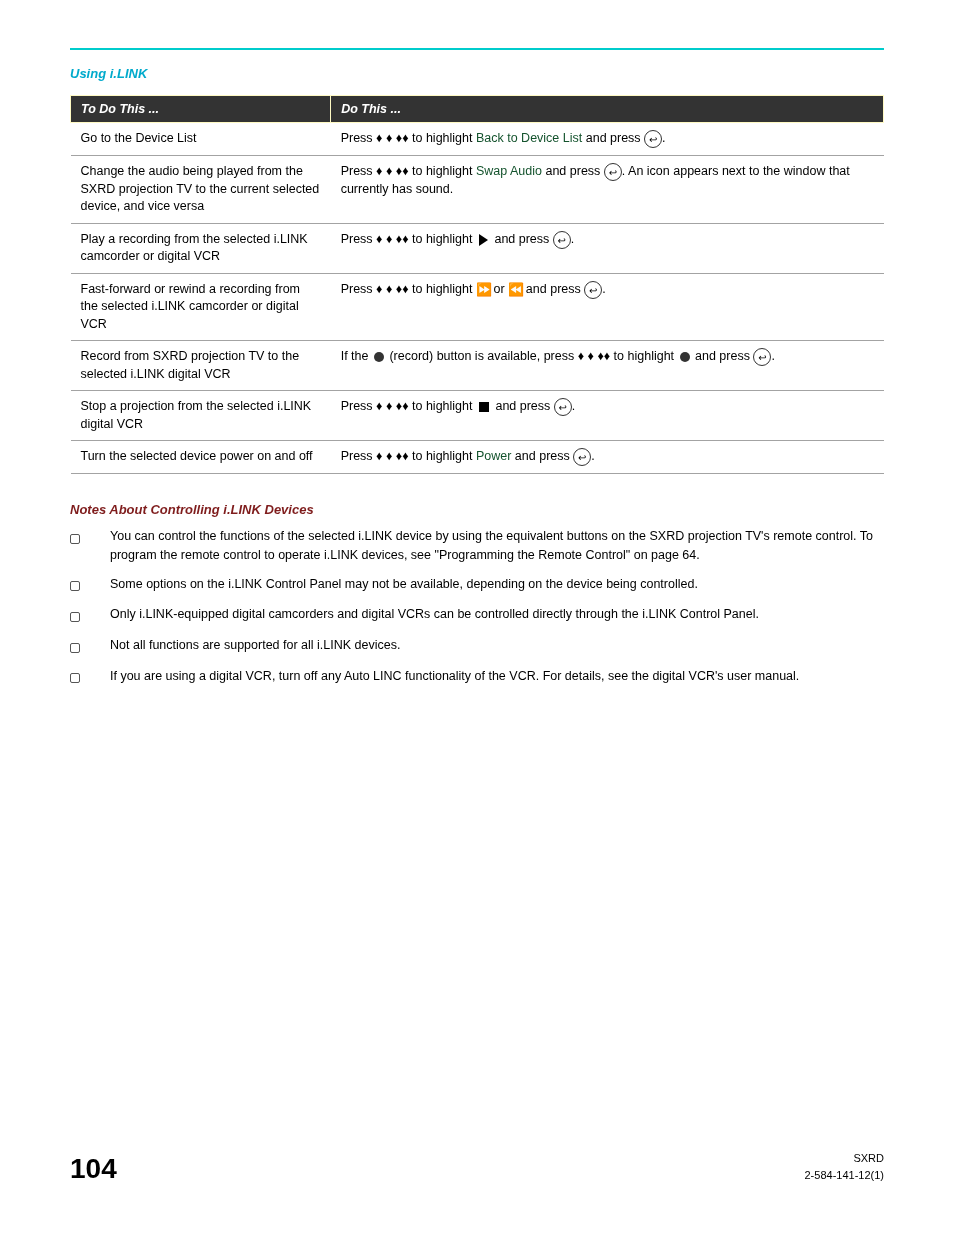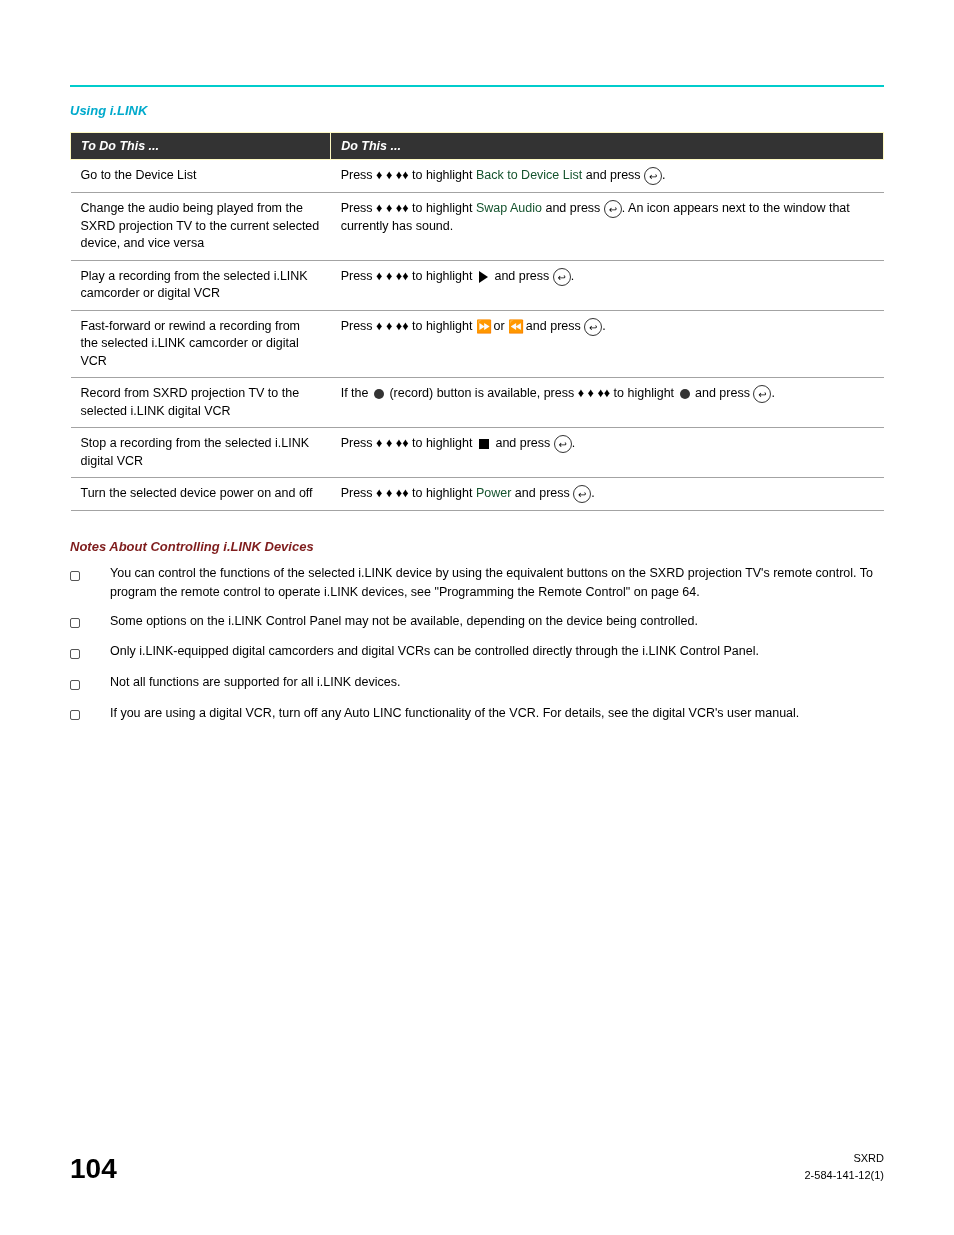--- a/index.html
+++ b/index.html
@@ -6,21 +6,21 @@
     body {
       background: #fff;
       font-family: Arial, Helvetica, sans-serif;
       font-size: 13px;
       color: #000;
       width: 954px;
       min-height: 1235px;
       position: relative;
     }
     .page-container {
-      padding: 85px 70px 60px 70px;
+      padding: 48px 70px 60px 70px;
     }
     .top-rule {
       border-top: 2px solid #00cccc;
       margin-bottom: 16px;
     }
     .section-title {
       color: #00aacc;
       font-style: italic;
       font-weight: bold;
       font-size: 13px;
@@ -211,21 +211,21 @@
       </tr>
 
       <tr>
         <td>Record from SXRD projection TV to the selected i.LINK digital VCR</td>
         <td>
           If the <span class="icon-record"></span> (record) button is available, press ♦ ♦ ♦♦ to highlight <span class="icon-record"></span> and press <span class="enter-btn">↩</span>.
         </td>
       </tr>
 
       <tr>
-        <td>Stop a recording from the selected i.LINK digital VCR</td>
+        <td>Stop a projection from the selected i.LINK digital VCR</td>
         <td>
           Press ♦ ♦ ♦♦ to highlight <span class="icon-stop"></span> and press <span class="enter-btn">↩</span>.
         </td>
       </tr>
 
       <tr>
         <td>Turn the selected device power on and off</td>
         <td>
           Press ♦ ♦ ♦♦ to highlight <span class="cyan-link">Power</span> and press <span class="enter-btn">↩</span>.
         </td>

